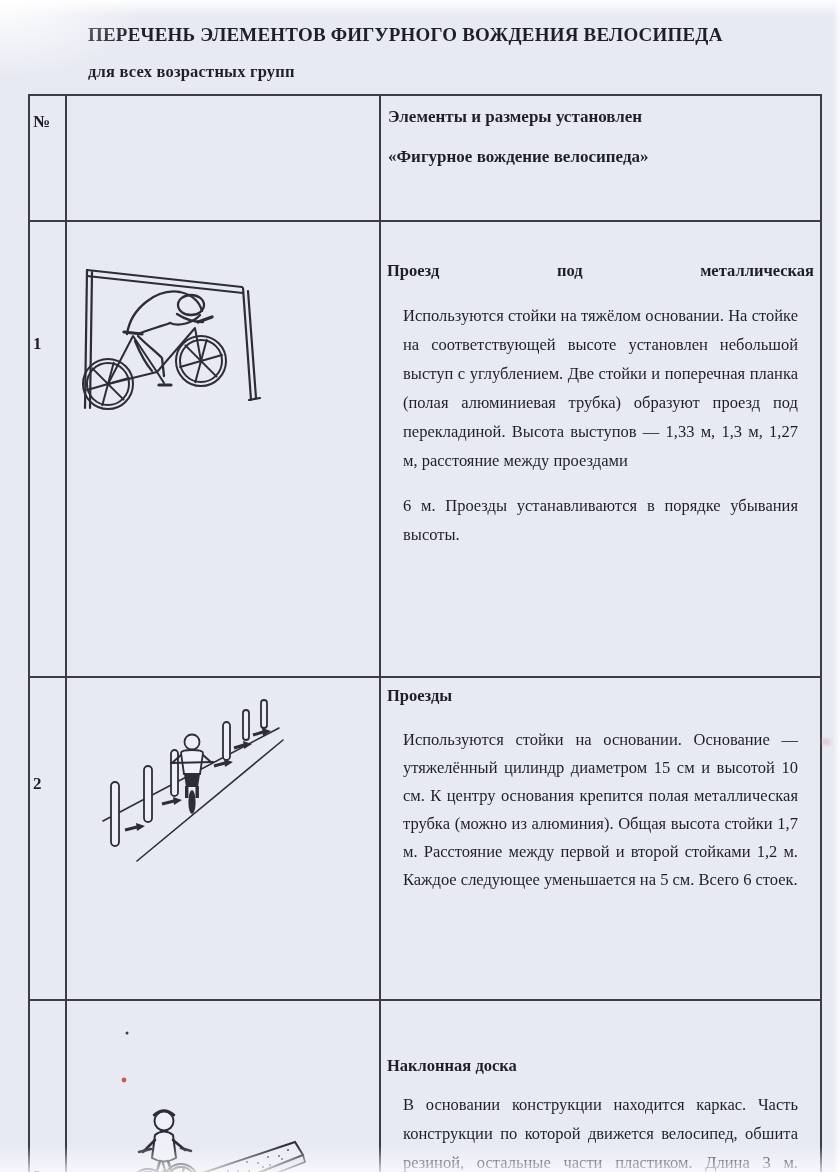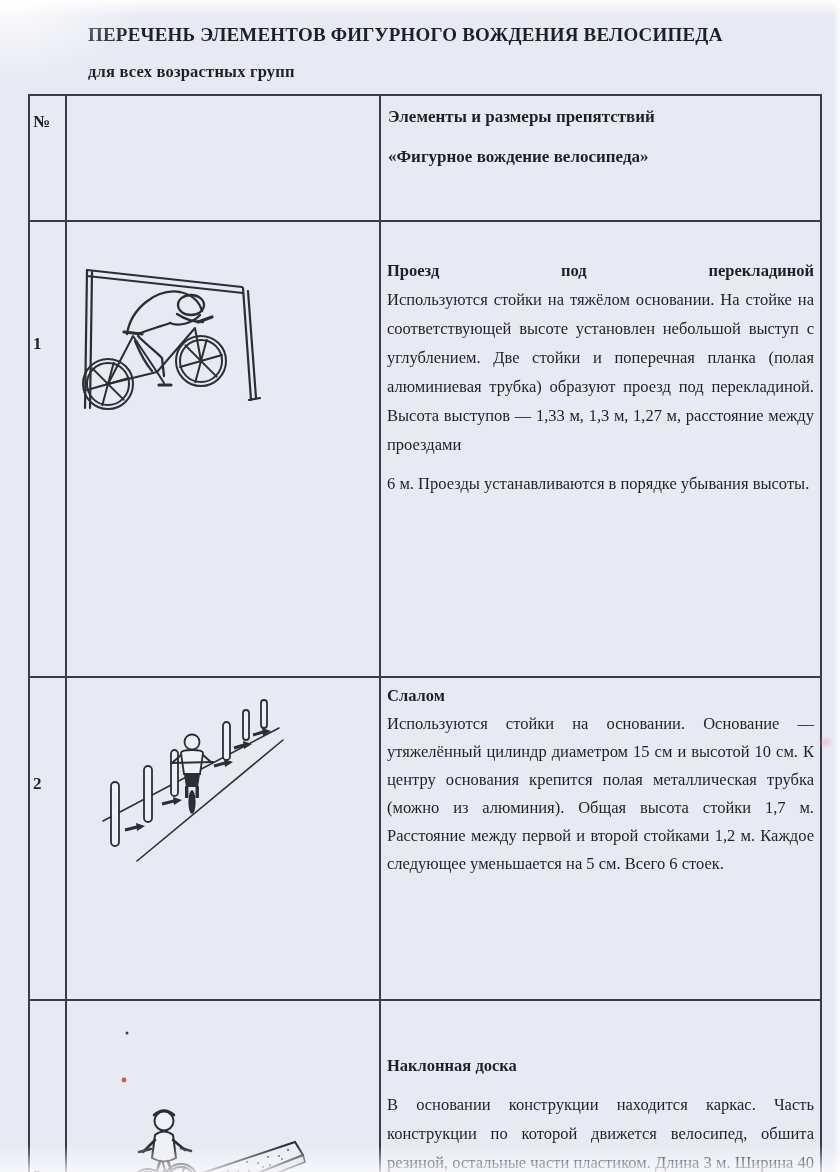--- a/index.html
+++ b/index.html
@@ -50,21 +50,21 @@
   .pad-hdr{padding-top:16px;}
   .pad-n1{padding-top:112px;}
   .pad-n2{padding-top:96px;}
   .pad-n3{padding-top:166px;}
   .hdr-txt{padding:7px 8px 0 7px;font-size:17px;font-weight:bold;line-height:27px;}
   .hdr-line2{margin-top:13px;}
   .body-txt{
     font-size:16.5px;line-height:29px;text-align:justify;
     padding:0 6px 0 6px;
   }
-  .body-txt p{margin:0;}
+  .body-txt p{margin:16px;}
   .p-gap{margin-top:10px !important;}
   .t1{padding-top:34px;}
   .t2{padding-top:4px;line-height:28px;}
   .t3{padding-top:34px;}
   .row-title{font-weight:bold;}
   .title-spread{display:flex;justify-content:space-between;font-weight:bold;gap:8px;}
   .t3 .row-title{margin-bottom:3px;margin-top:16px;}
   .t3 .first-p{margin-top:9px;}
   figure{margin:0;}
   svg .ln{stroke:#2c2d36;fill:none;stroke-linecap:round;stroke-linejoin:round;}
@@ -82,21 +82,21 @@
     <tbody>
         <tr>
       <td class="c-num">
         <div class="cellwrap h-hdr num-label pad-hdr">№</div>
       </td>
       <td class="c-fig">
         <div class="cellwrap h-hdr"></div>
       </td>
       <td class="c-txt">
         <div class="cellwrap h-hdr hdr-txt">
-          <div>Элементы и размеры препятствий</div>
+          <div>Элементы и размеры установлен</div>
           <div class="hdr-line2">«Фигурное вождение велосипеда»</div>
         </div>
       </td>
     </tr>
 
     <tr>
       <td class="c-num">
         <div class="cellwrap h-r1 num-label pad-n1">1</div>
       </td>
       <td class="c-fig">
@@ -142,21 +142,21 @@
             </g>
           </svg>
           </figure>
         </div>
       </td>
       <td class="c-txt">
         <div class="cellwrap h-r1 body-txt t1">
           <div class="title-spread">
             <span>Проезд</span>
             <span>под</span>
-            <span>перекладиной</span>
+            <span>металлическая</span>
           </div>
           <p>Используются стойки на тяжёлом основании. На стойке на соответствующей высоте установлен небольшой выступ с углублением. Две стойки и поперечная планка (полая алюминиевая трубка) образуют проезд под перекладиной. Высота выступов — 1,33 м, 1,3 м, 1,27 м, расстояние между проездами</p>
           <p class="p-gap">6 м. Проезды устанавливаются в порядке убывания высоты.</p>
         </div>
       </td>
     </tr>
 
     <tr>
       <td class="c-num">
         <div class="cellwrap h-r2 num-label pad-n2">2</div>
@@ -206,21 +206,21 @@
                     <path d="M176,63 L185,66 L177,71 Z" stroke-width="0"></path>
               <path d="M186,57 L196,54"></path>
                     <path d="M195,50 L204,53 L196,58 Z" stroke-width="0"></path>
             </g>
           </svg>
           </figure>
         </div>
       </td>
       <td class="c-txt">
         <div class="cellwrap h-r2 body-txt t2">
-          <div class="row-title">Слалом</div>
+          <div class="row-title">Проезды</div>
           <p>Используются стойки на основании. Основание — утяжелённый цилиндр диаметром 15 см и высотой 10 см. К центру основания крепится полая металлическая трубка (можно из алюминия). Общая высота стойки 1,7 м. Расстояние между первой и второй стойками 1,2 м. Каждое следующее уменьшается на 5 см. Всего 6 стоек.</p>
         </div>
       </td>
     </tr>
 
     <tr>
       <td class="c-num">
         <div class="cellwrap h-r3 num-label pad-n3">3</div>
       </td>
       <td class="c-fig">

